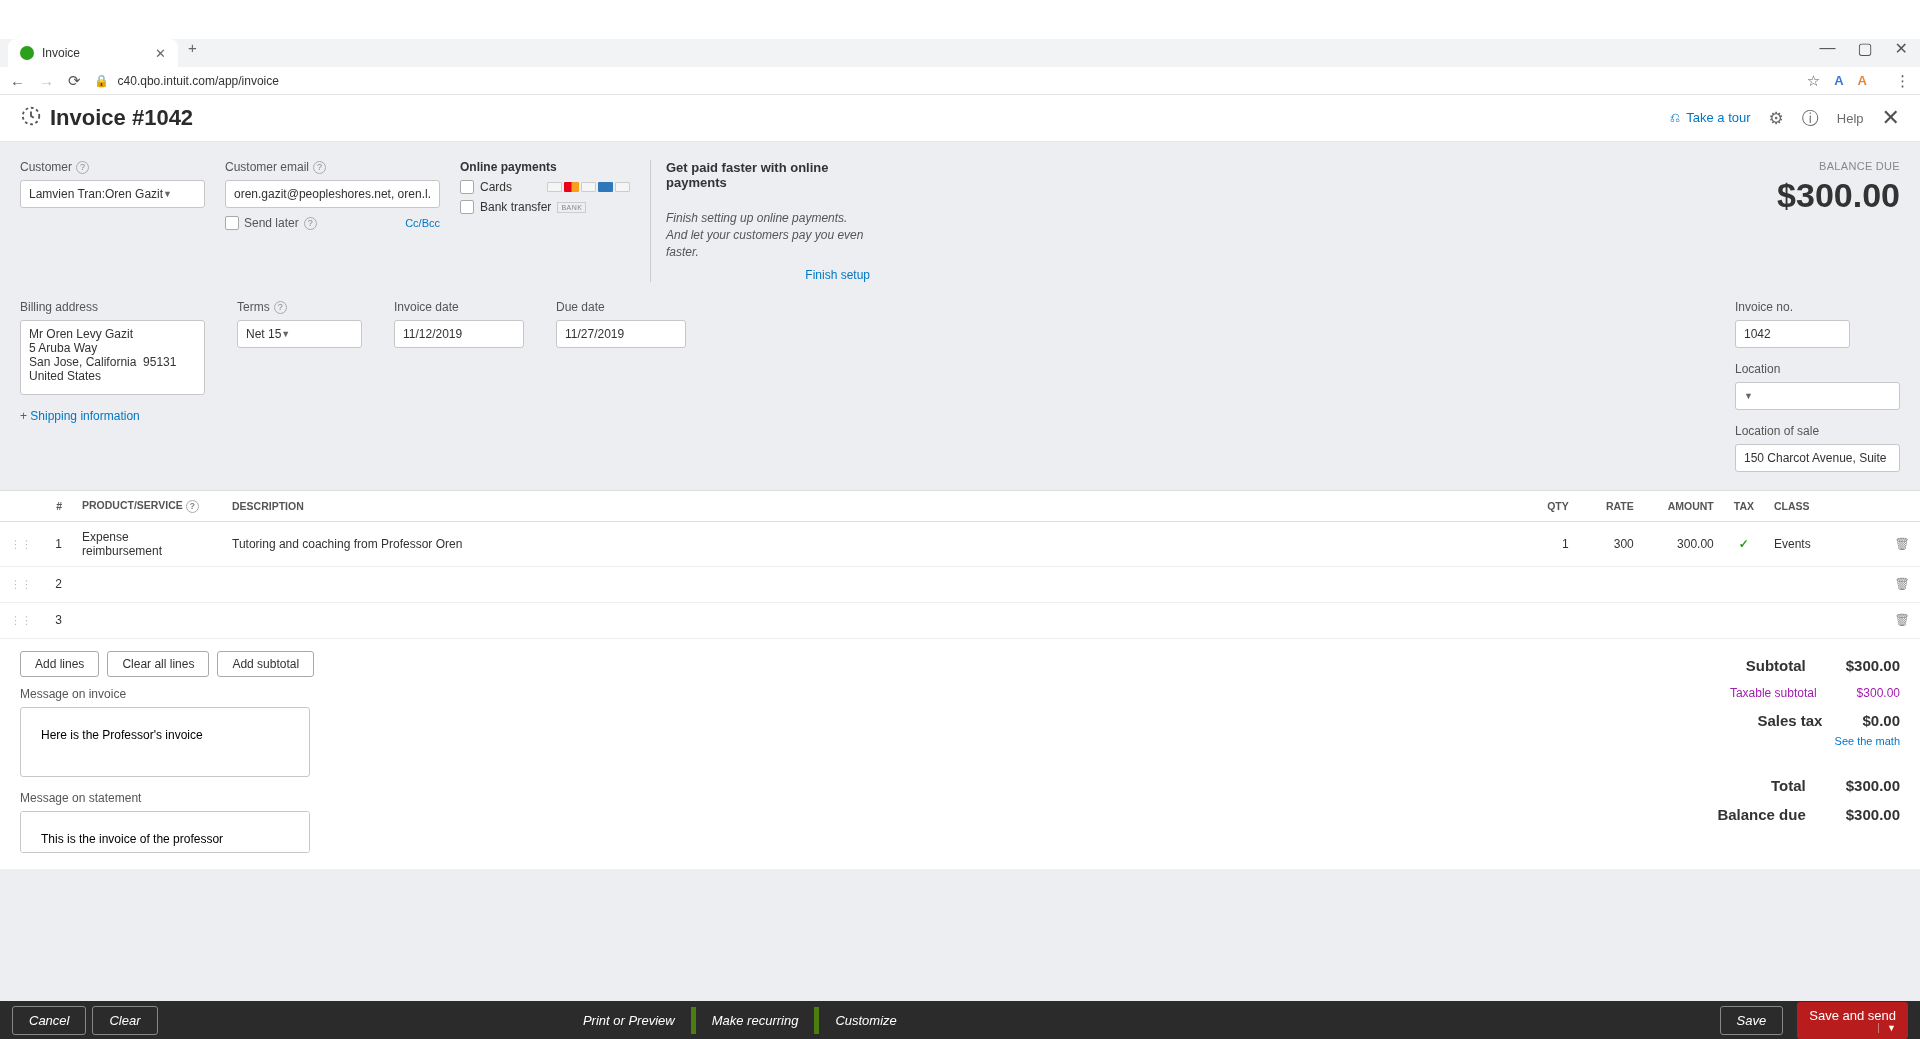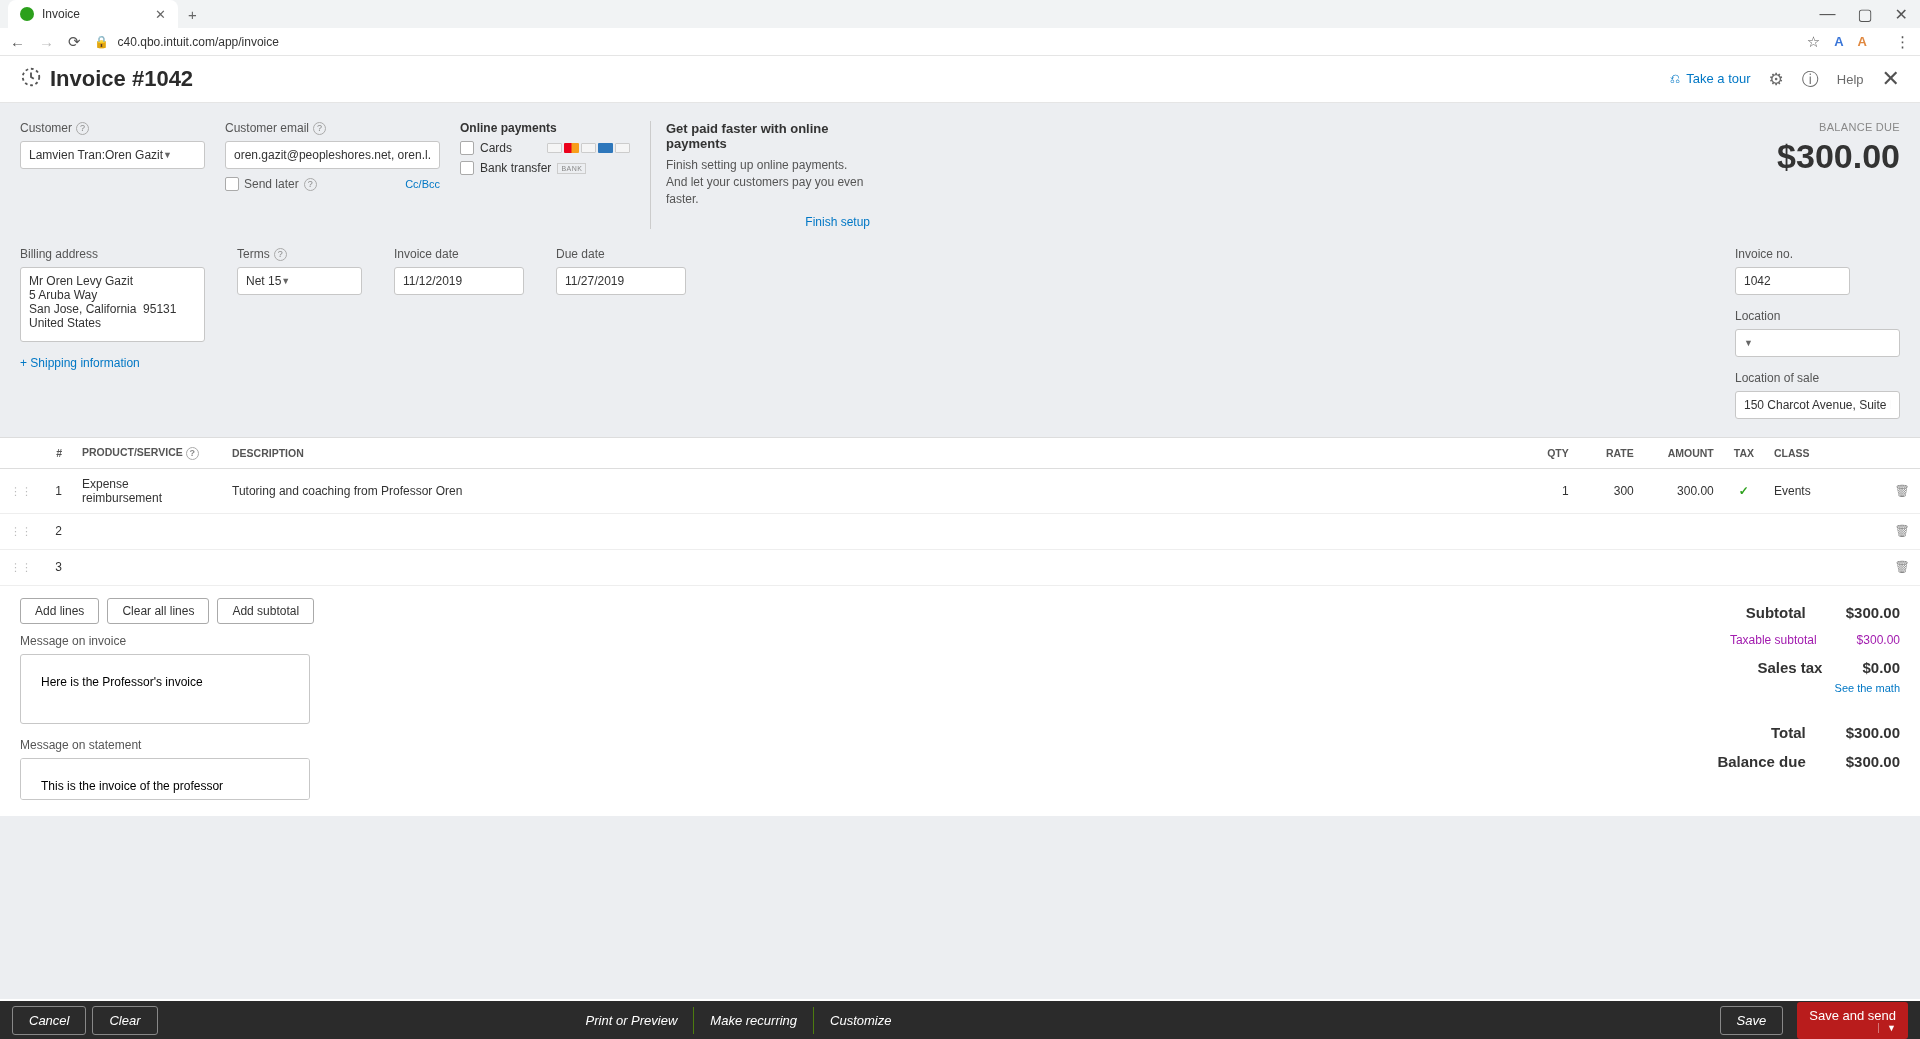--- a/index.html
+++ b/index.html
@@ -1,20 +1,20 @@
 <!DOCTYPE html>
 <html><head>
 <meta charset="utf-8">
 <style>
 * { box-sizing: border-box; margin: 0; padding: 0; font-family: -apple-system, BlinkMacSystemFont, "Segoe UI", Arial, sans-serif; }
 body { background: #fff; overflow: hidden; }
 
 
 .browser-chrome { background: #f1f3f4; }
-.tab-bar { display: flex; align-items: center; height: 28px; padding-left: 8px; }
+.tab-bar { display: flex; align-items: flex-start; height: 28px; padding-left: 8px; margin-top: 39px; }
 .tab { display: flex; align-items: center; background: #fff; border-radius: 8px 8px 0 0; padding: 4px 12px; min-width: 170px; height: 28px; font-size: 12px; color: #333; gap: 8px; }
 .tab-favicon { width: 14px; height: 14px; background: #2ca01c; border-radius: 50%; }
 .tab-close { margin-left: auto; color: #666; font-size: 13px; cursor: pointer; }
 .new-tab { margin-left: 10px; color: #666; font-size: 15px; }
 .window-controls { margin-left: auto; display: flex; gap: 22px; padding-right: 12px; color: #555; }
 .address-bar { display: flex; align-items: center; height: 28px; background: #fff; border-bottom: 1px solid #e5e5e5; padding: 0 10px; gap: 14px; }
 .nav-controls { display: flex; gap: 14px; color: #555; font-size: 15px; align-items: center; }
 .nav-controls span { cursor: pointer; }
 .url-field { flex: 1; display: flex; align-items: center; gap: 8px; color: #555; font-size: 12px; }
 .url-field .url-text { color: #333; }
@@ -54,21 +54,21 @@
 .card-icon { width: 15px; height: 10px; border-radius: 1px; }
 .card-visa{background:#f5f5f5;border:1px solid #ccc;}
 .card-mc{background:linear-gradient(90deg,#eb001b 45%,#f79e1b 55%);}
 .card-disc{background:#f5f5f5;border:1px solid #ccc;}
 .card-amex{background:#2e77bb;}
 .card-apay{background:#f5f5f5;border:1px solid #ccc;}
 .bank-icon{font-size:7px;color:#888;padding:1px 3px;border:1px solid #ccc;letter-spacing:0.5px;}
 
 .col-get-paid { width: 220px; border-left:1px solid #ccc; padding-left:15px; }
 .get-paid-title { font-size: 13px; font-weight: 700; color: #333; }
-.get-paid-text { font-size: 12px; color: #555; margin-top: 6px; line-height: 1.4; }
+.get-paid-text { font-size: 12px; color: #555; margin-top: 20px; line-height: 1.4; font-style: italic; }
 .link { color: #0077c5; cursor: pointer; text-align: right; }
 
 .col-balance { margin-left: auto; text-align: right; }
 .balance-label { font-size: 11px; color: #888; letter-spacing: 0.3px; }
 .balance-amount { font-size: 34px; font-weight: 700; color: #333; margin-top: 4px; }
 
 .row2 { display: flex; gap: 32px; padding: 8px 20px 18px; background:#eceef1; }
 .col-billing { width: 185px; }
 .textarea-box { width: 100%; height: 75px; resize: none; padding:6px 8px; }
 .shipping-link { color: #0077c5; font-size: 12px; margin-top: 10px; display:inline-block; cursor:pointer; }
@@ -111,21 +111,21 @@
 .totals-row.big { font-size:15px; font-weight:600; }
 .see-math { color:#0077c5; font-size:11px; text-align:right; }
 .sub-line { color:#a21caf; font-size:12px;}
 
 
 .footer-bar { position:fixed; left:0; right:0; bottom:0; height:38px; background:#2b2b2b; display:flex; align-items:center; padding:0 12px; color:#fff; }
 .footer-left,.footer-center,.footer-right{display:flex;align-items:center;gap:0;}
 .footer-btn{ color:#fff; padding:6px 16px; font-size:13px; cursor:pointer;font-style:italic; }
 .footer-btn.bordered{ border:1px solid #888; border-radius:3px; margin-right:6px;}
 .footer-center{ margin:0 auto; }
-.footer-center .footer-btn{ border-left:1px solid #4d7c0f; }
+.footer-center .footer-btn{ border-left:5px solid #4d7c0f; }
 .footer-center .footer-btn:first-child{ border-left:none; }
 .footer-right{ margin-left:auto; gap:8px; }
 .btn-save-send{ background:#b91c1c; border-radius:3px; padding:6px 12px; font-size:13px; display:flex; align-items:flex-end;flex-direction:column;}
 .btn-save-send .caret{ border-left:1px solid rgba(255,255,255,0.4); margin-left:10px; padding-left:8px; font-size:9px;}
 </style>
 </head>
 <body>
 
 <div class="browser-chrome">
   <div class="tab-bar">

